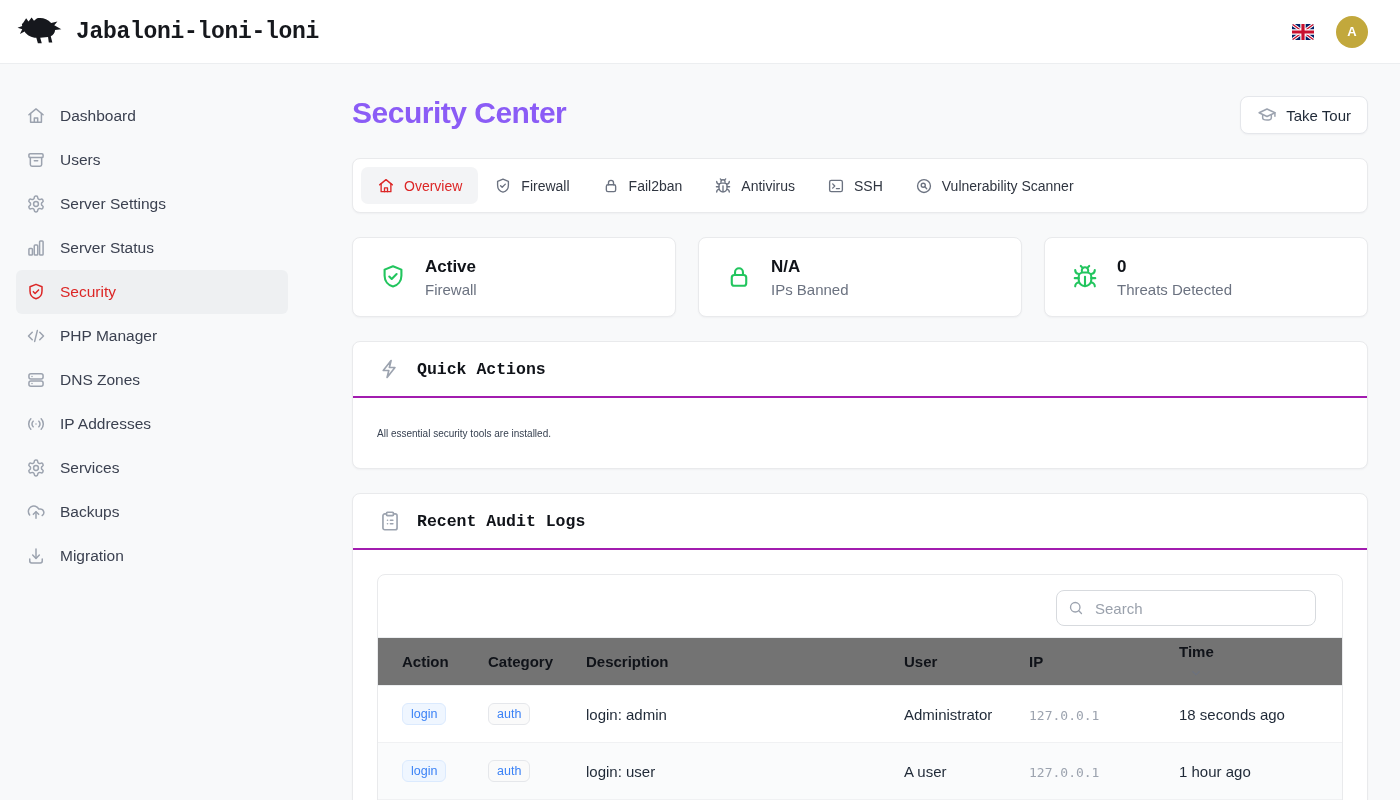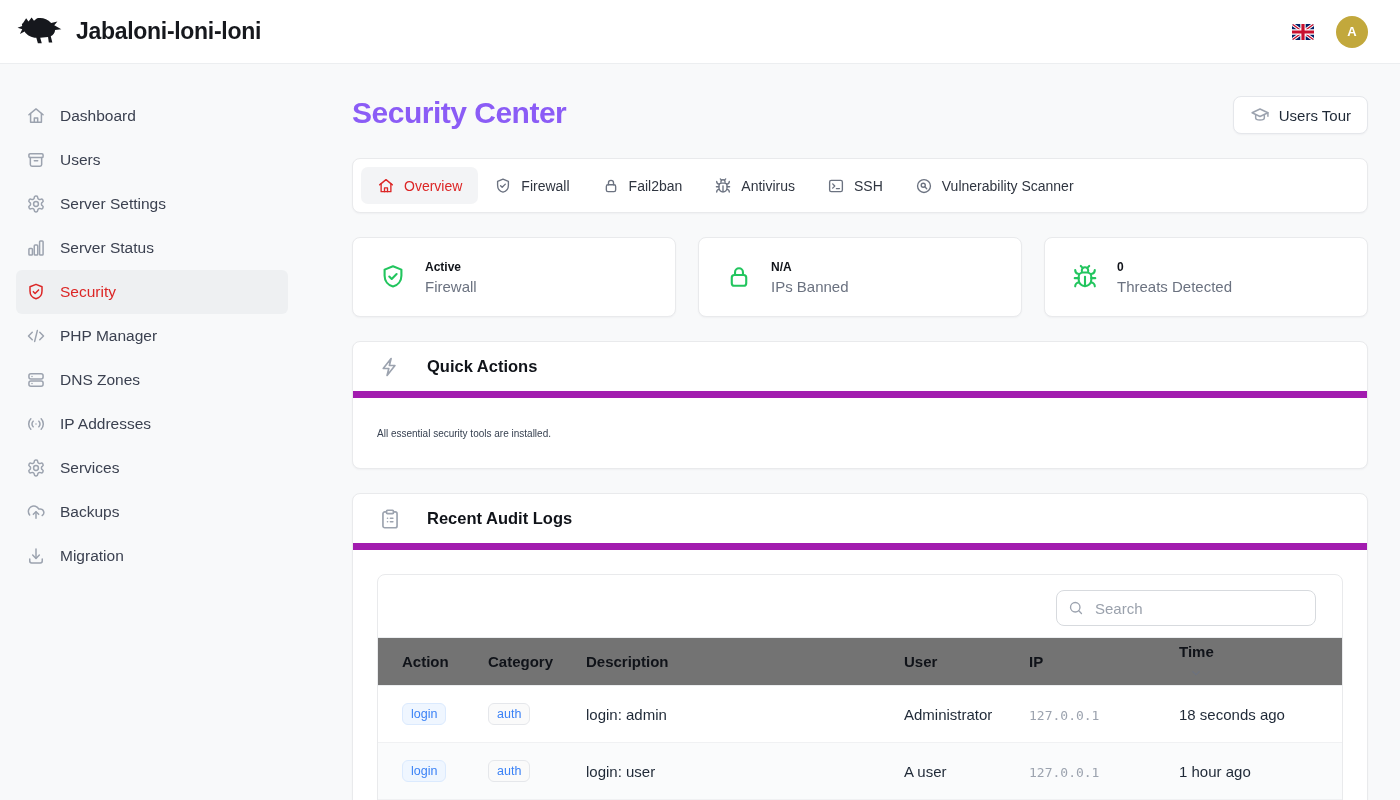--- a/index.html
+++ b/index.html
@@ -8,21 +8,21 @@
 
   
   .icon { width:20px; height:20px; fill:none; stroke:currentColor; stroke-width:1.8; stroke-linecap:round; stroke-linejoin:round; display:block; }
   .icon-sm { width:14px; height:14px; }
   .icon-lg { width:28px; height:28px; }
   .icon-md { width:22px; height:22px; }
 
   
   .topbar { height:64px; background:#ffffff; border-bottom:1px solid #eceef0; display:flex; align-items:center; padding:0 16px; position:relative; z-index:5; }
   .logo-svg { width:50px; height:38px; fill:#16181d; stroke:none; }
-  .app-title { font-size:23px; font-weight:700; letter-spacing:-0.3px; margin-left:10px; color:#16181d; }
+  .app-title { font-size:23px; font-weight:700; letter-spacing:-0.3px; margin-left:10px; color:#16181d;font-family:Liberation Mono, monospace; }
   .topbar-right { margin-left:auto; display:flex; align-items:center; gap:22px; padding-right:16px; }
   .flag-btn { border:none; background:transparent; cursor:pointer; display:flex; }
   .flag-svg { width:22px; height:16px; border-radius:2px; }
   .avatar { width:32px; height:32px; border-radius:50%; background:#c2a83c; color:#fff; font-size:13px; font-weight:700; display:flex; align-items:center; justify-content:center; cursor:pointer; border:none; }
 
   
   .layout { display:flex; height:736px; }
   .sidebar { width:304px; flex:0 0 304px; padding:30px 16px; }
   .nav-item { display:flex; align-items:center; gap:14px; height:44px; padding:0 10px; border-radius:6px; font-size:15.5px; color:#3b4150; cursor:pointer; }
   .nav-item .nav-icon { color:#9ca3af; display:flex; }
@@ -41,26 +41,26 @@
   .tabs-card { background:#fff; border:1px solid #e9eaec; border-radius:8px; padding:8px; display:flex; margin-bottom:24px; box-shadow:0 1px 2px rgba(16,24,40,.04); }
   .tab { display:flex; align-items:center; gap:9px; height:37px; padding:0 16px; border-radius:7px; font-size:14px; color:#2f3540; cursor:pointer; white-space:nowrap; }
   .tab .tab-icon { color:#6b7280; display:flex; }
   .tab.active { background:#f3f4f6; color:#dc2626; font-weight:500; }
   .tab.active .tab-icon { color:#dc2626; }
 
   
   .stats-row { display:flex; gap:22px; margin-bottom:24px; }
   .stat-card { flex:1; background:#fff; border:1px solid #e9eaec; border-radius:8px; height:80px; display:flex; align-items:center; padding:0 26px; gap:10px; box-shadow:0 1px 2px rgba(16,24,40,.04); }
   .stat-icon { color:#22c55e; display:flex; margin-right:8px; }
-  .stat-value { font-size:12px; font-weight:700; color:#101319; margin-bottom:4px; }
+  .stat-value { font-size:17px; font-weight:700; color:#101319; margin-bottom:4px; }
   .stat-label { font-size:15px; color:#6b7280; }
 
   
   .section-card { background:#fff; border:1px solid #e9eaec; border-radius:8px; margin-bottom:24px; box-shadow:0 1px 2px rgba(16,24,40,.04); }
-  .section-header { display:flex; align-items:center; gap:26px; height:56px; padding:0 26px; border-bottom:7px solid #a21caf; }
+  .section-header { display:flex; align-items:center; gap:16px; height:56px; padding:0 26px; border-bottom:2px solid #a21caf;font-family:Liberation Mono, monospace; }
   .section-icon { color:#9ca3af; display:flex; }
   .section-title { font-size:16.5px; font-weight:700; color:#101319; }
   .qa-body { height:70px; display:flex; align-items:center; padding:0 24px; font-size:10px; color:#374151; }
 
   
   .table-wrap { margin:24px; border:1px solid #e9eaec; border-radius:8px; min-height:420px; overflow:hidden; }
   .table-toolbar { display:flex; justify-content:flex-end; padding:15px 26px 11px; }
   .search-box { position:relative; width:260px; }
   .search-box .s-icon { position:absolute; left:11px; top:9px; color:#9ca3af; pointer-events:none; }
   .search-input { width:100%; height:36px; border:1px solid #d7dade; border-radius:8px; padding:0 10px 0 38px; font-size:15px; color:#1f2937; font-family:inherit; outline:none; background:#fff; }
@@ -309,21 +309,21 @@
   <main class="main">
 
     <div class="page-head">
       <h1 class="page-title">Security Center</h1>
       <button class="tour-btn">
         <span class="t-icon">
             <svg class="icon">
               <use href="#i-grad-cap"></use>
             </svg>
           </span>
-        <span>Users Tour</span>
+        <span>Take Tour</span>
       </button>
     </div>
 
     <div class="tabs-card">
       <div class="tab active">
         <span class="tab-icon">
             <svg class="icon" style="width:18px;height:18px">
               <use href="#i-home"></use>
             </svg>
           </span>

